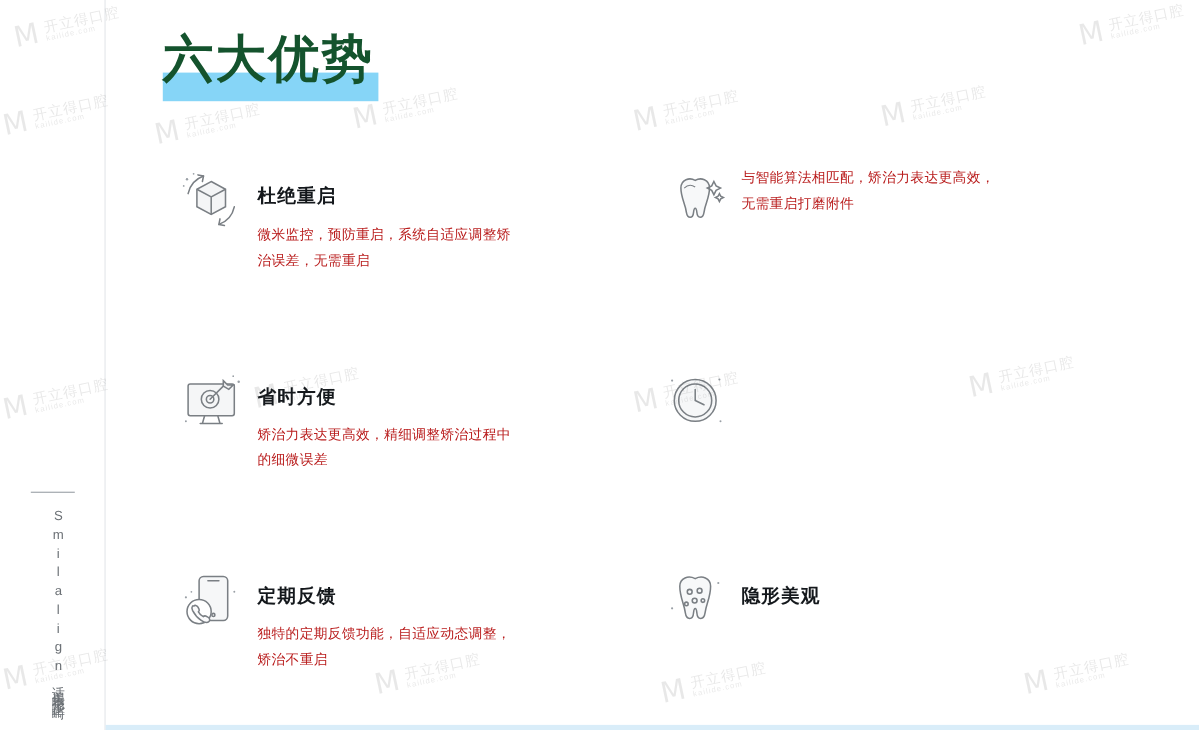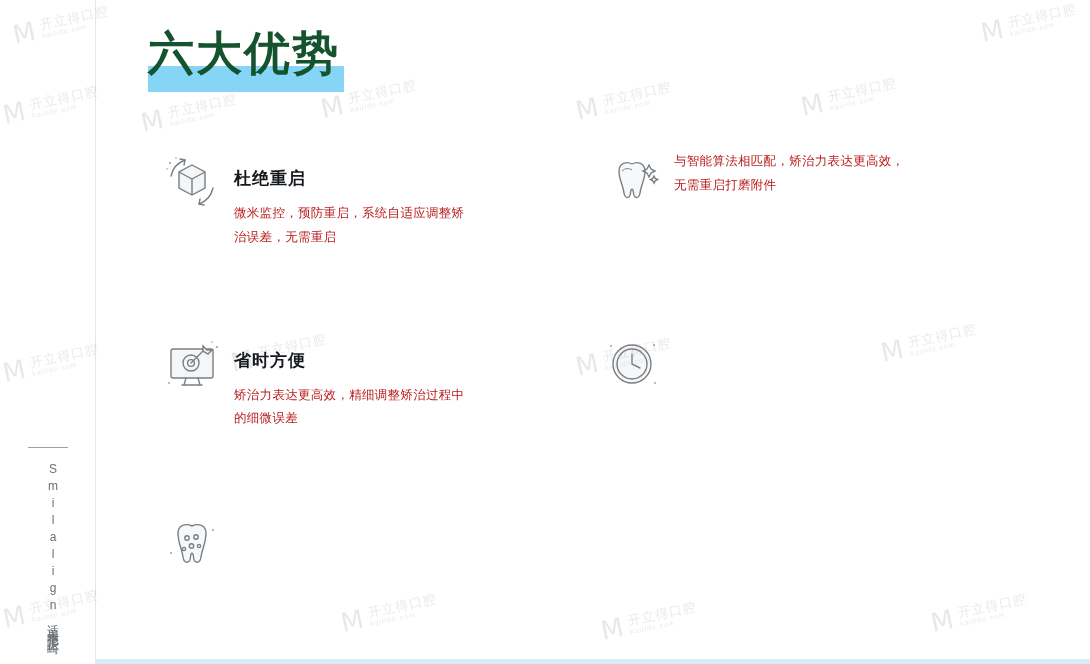--- a/index.html
+++ b/index.html
@@ -234,35 +234,54 @@
           <circle cx="37" cy="37" r="19" fill="#f6f7f8"></circle>
           <circle cx="37" cy="37" r="15"></circle>
           <path d="M37 27 L37 37 L45 41" stroke-linecap="round"></path>
           <circle cx="59" cy="18" r="1" fill="#9aa0a6" stroke="none"></circle>
           <circle cx="16" cy="19" r="1" fill="#9aa0a6" stroke="none"></circle>
           <circle cx="60" cy="56" r="0.9" fill="#9aa0a6" stroke="none"></circle>
         </svg>
       </div>
     </div>
 
+    <div class="feature">
+      <div class="feature-icon">
+        <svg width="74" height="74" viewBox="0 0 74 74" fill="none" stroke="#7a7f84" stroke-width="1.4">
+          <rect x="26" y="16" width="26" height="40" rx="4" fill="#f6f7f8"></rect>
+          <path d="M34 20 h10" stroke-linecap="round"></path>
+          <circle cx="39" cy="51" r="1.4"></circle>
+          <circle cx="26" cy="48" r="11" fill="#ffffff"></circle>
+          <path d="M21 43 c1 -1 3 -1 4 1 l1 2 c0.4 1 0 1.6 -0.6 2.2 c1 2 2.4 3.4 4.4 4.4 c0.6 -0.6 1.2 -1 2.2 -0.6 l2 1 c2 1 2 3 1 4 c-1.4 1.4 -4 1.2 -7.4 -1.2 c-3.4 -2.4 -6 -6 -7.6 -9 c-0.8 -1.6 -0.6 -3 0 -3.8 Z" fill="#fbfbfc"></path>
+          <circle cx="14" cy="35" r="1" fill="#9aa0a6" stroke="none"></circle>
+          <circle cx="19" cy="30" r="0.8" fill="#9aa0a6" stroke="none"></circle>
+          <circle cx="58" cy="30" r="0.9" fill="#9aa0a6" stroke="none"></circle>
+        </svg>
+      </div>
+      <div class="feature-body">
+        <div class="feature-title">定期反馈</div>
+        <div class="feature-desc">独特的定期反馈功能，自适应动态调整，矫治不重启</div>
+      </div>
+    </div>
 
     <div class="feature">
       <div class="feature-icon">
         <svg width="74" height="74" viewBox="0 0 74 74" fill="none" stroke="#7a7f84" stroke-width="1.4">
           <path d="M23 25 C23 17 31 15 37 18 C43 15 51 17 51 25 C51 35 47 41 46 49 C45 56 39 56 38.5 49 C38 44 36 44 35.5 49 C35 56 29 56 28 49 C27 41 23 35 23 25 Z" fill="#f7f8f9"></path>
           <circle cx="32" cy="30" r="2.2" fill="none"></circle>
           <circle cx="41" cy="29" r="2.2" fill="none"></circle>
           <circle cx="36.5" cy="38" r="2.2" fill="none"></circle>
           <circle cx="29" cy="41" r="1.6" fill="none"></circle>
           <circle cx="44" cy="38" r="1.6" fill="none"></circle>
           <circle cx="58" cy="22" r="1" fill="#9aa0a6" stroke="none"></circle>
           <circle cx="16" cy="45" r="1" fill="#9aa0a6" stroke="none"></circle>
         </svg>
       </div>
       <div class="feature-body">
+        <div class="feature-title">隐形美观</div>
       </div>
     </div>
 
   </div>
 
   <div class="bottom-bar"></div>
 
   <div class="wm" style="left:2px;  top:92px;">
     <span class="wm-mark">M</span>
     <span class="wm-txt">

